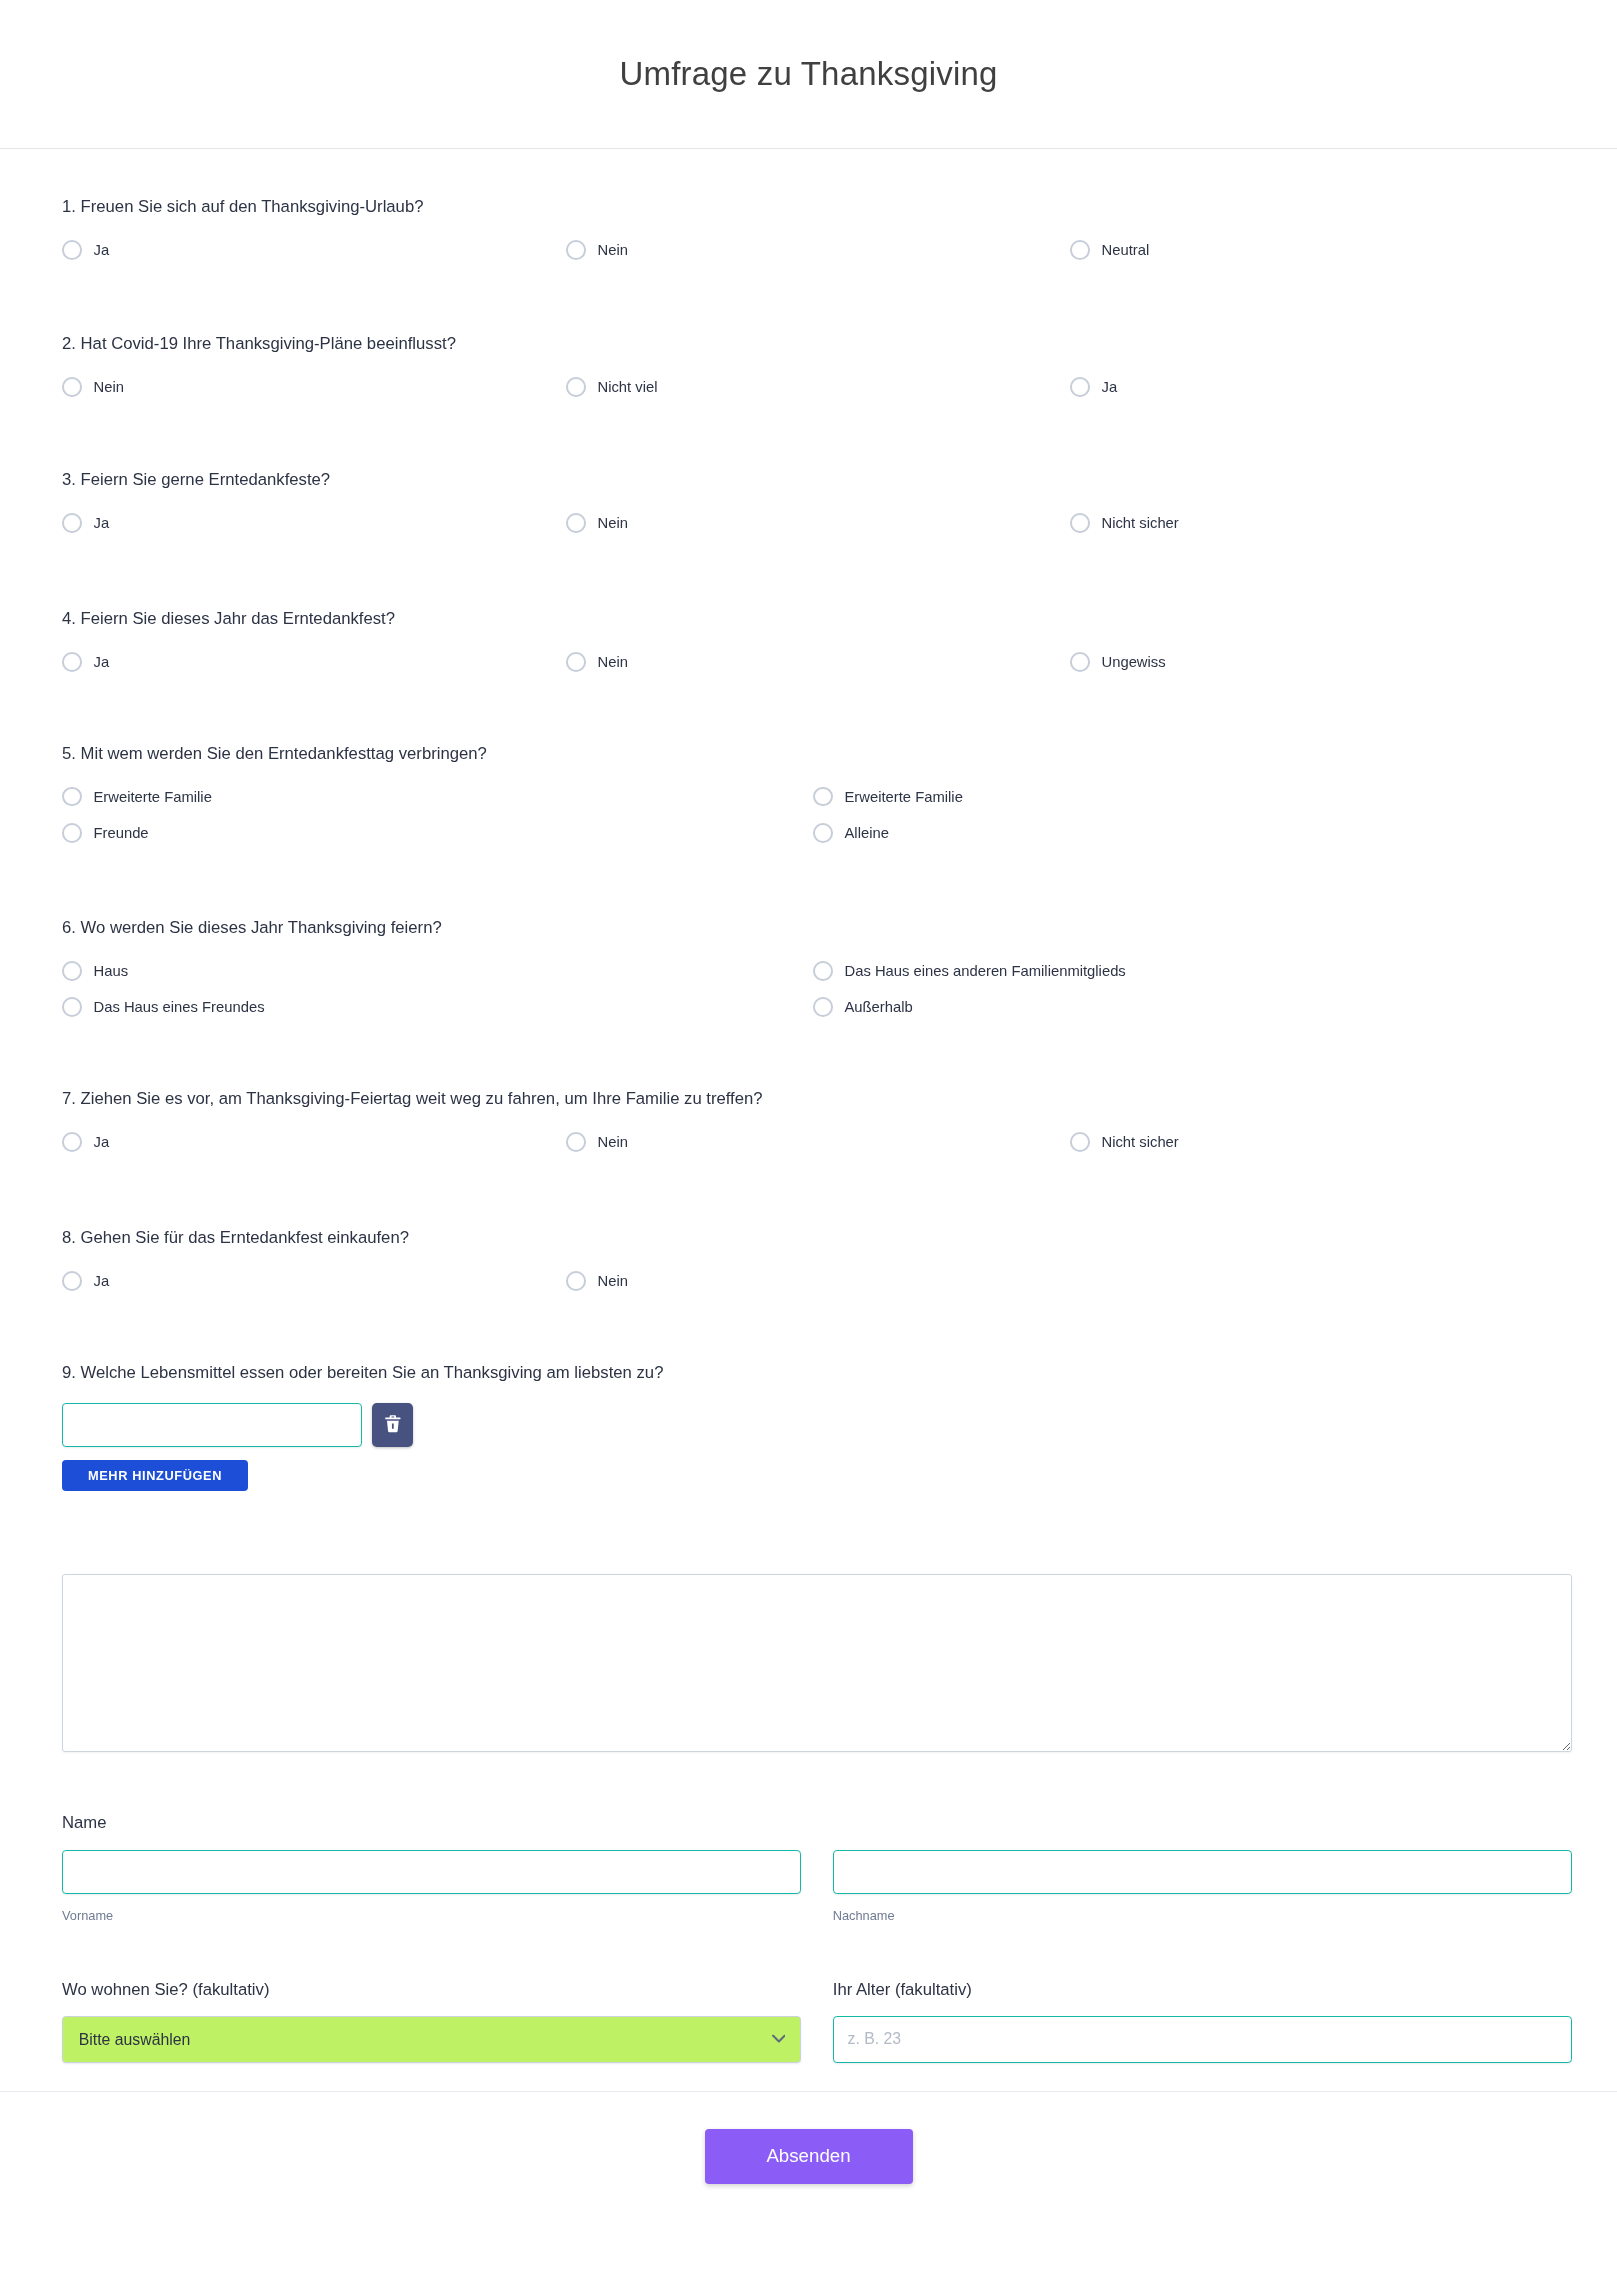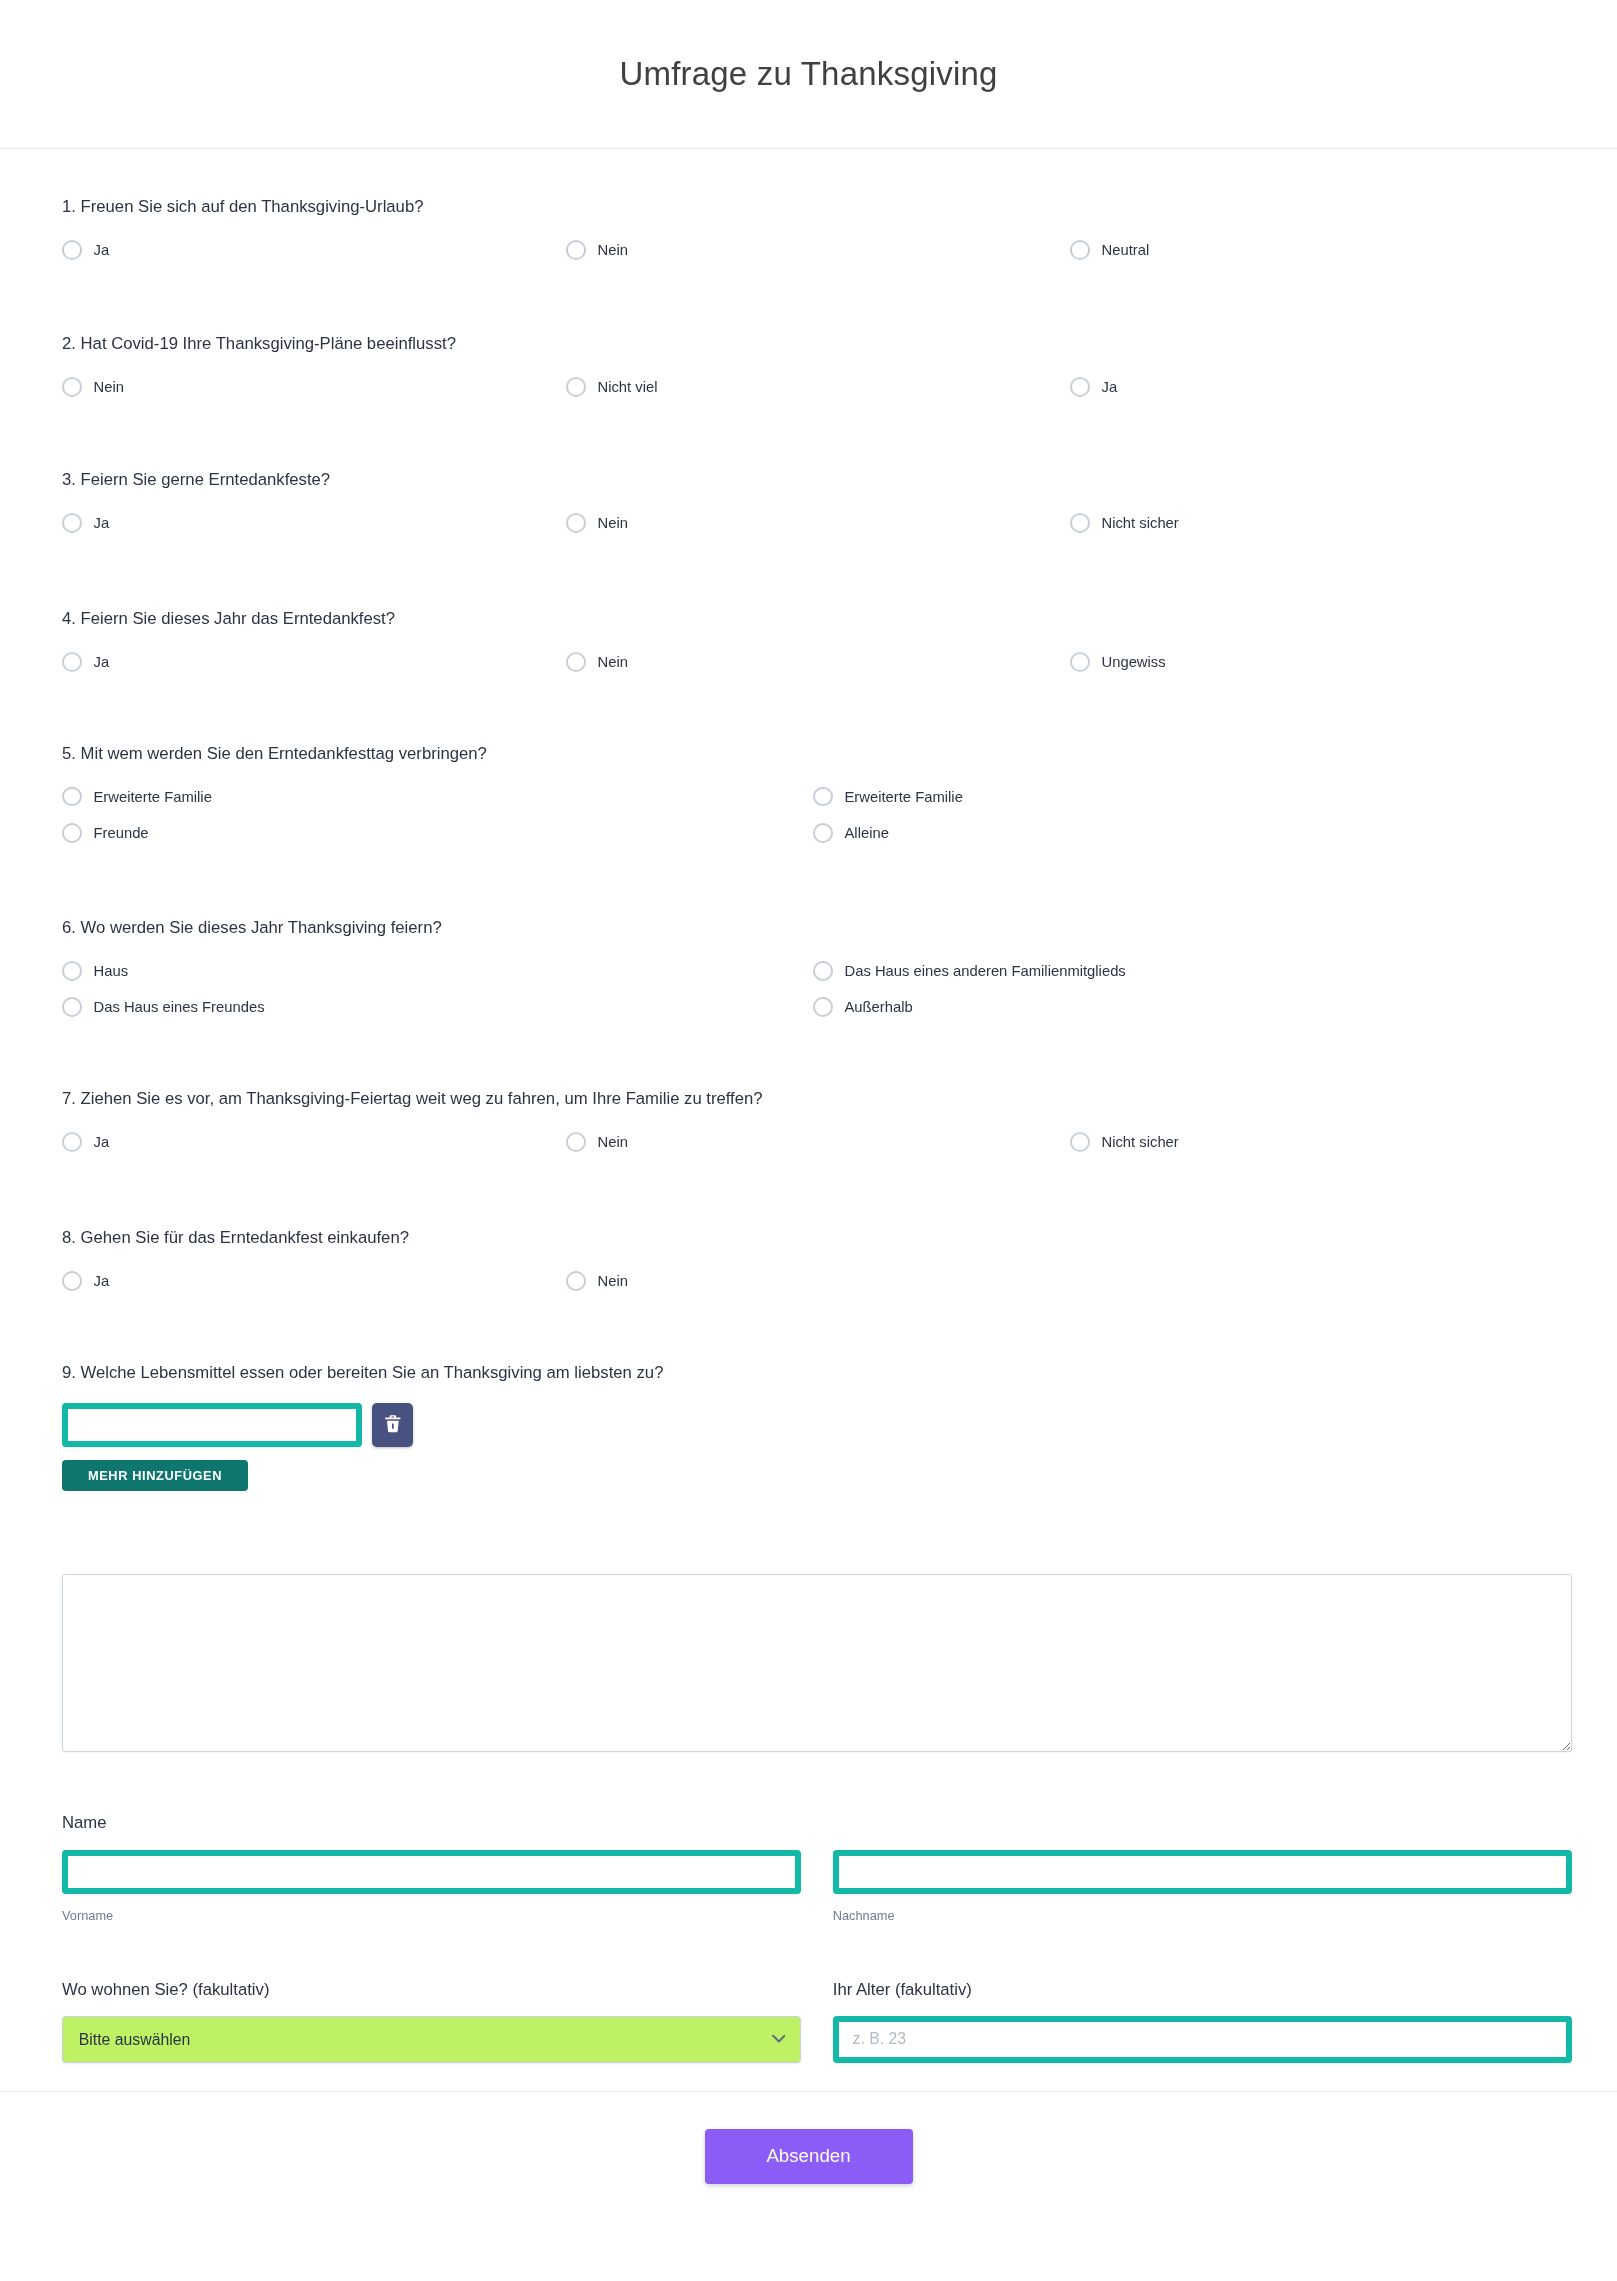--- a/index.html
+++ b/index.html
@@ -32,38 +32,38 @@
   .optlabel { margin-left: 11.8px; font-size: 14.8px; color: #2c3345; }
 
   
   .qb1 { margin-top: 46px; }  .qb2 { margin-top: 70px; }
   .qb3 { margin-top: 69px; }  .qb4 { margin-top: 72px; }
   .qb5 { margin-top: 68px; }  .qb6 { margin-top: 71px; }
   .qb7 { margin-top: 68px; }  .qb8 { margin-top: 72px; }
   .qb9 { margin-top: 68px; }  .qb10 { margin-top: 83px; }
 
   .text-input {
-    border: 6px solid #14b8a6; border-radius: 3.9px; background: #fff;
+    border: 1px solid #14b8a6; border-radius: 3.9px; background: #fff;
     font-family: inherit; font-size: 15.8px; color: #4d7c0f;
     padding: 0 13.8px; outline: none;
     box-shadow: 0 1px 2px rgba(87,100,126,.12);
   }
   .text-input::placeholder { color: #b3bac6; }
 
   .q9-row { margin-top: 18.7px; display: flex; align-items: stretch; }
   .q9-input { width: 300px; height: 44px; }
   .trash-btn {
     width: 41px; height: 44px; margin-left: 9.9px;
     background: #485280; border: none; border-radius: 4.9px;
     display: flex; align-items: center; justify-content: center; cursor: pointer;
     box-shadow: 0 1px 3px rgba(0,0,0,.25);
   }
   .addmore-btn {
     display: block; margin-top: 12.8px; width: 186px; height: 31.5px;
-    background: #0f766e; color: #fff; border: none; border-radius: 3.9px;
+    background: #1d4ed8; color: #fff; border: none; border-radius: 3.9px;
     font-family: inherit; font-size: 12.8px; font-weight: bold;
     letter-spacing: 0.6px; cursor: pointer;
   }
 
   .big-textarea {
     display: block; margin-top: 19.7px; width: 100%; height: 178px;
     border: 1px solid #ced4de; border-radius: 3px; background: #fff;
     font-family: inherit; font-size: 15.8px; color: #2c3345;
     padding: 9.9px 13.8px; resize: vertical; outline: none;
     box-shadow: 0 1px 2px rgba(87,100,126,.08);

